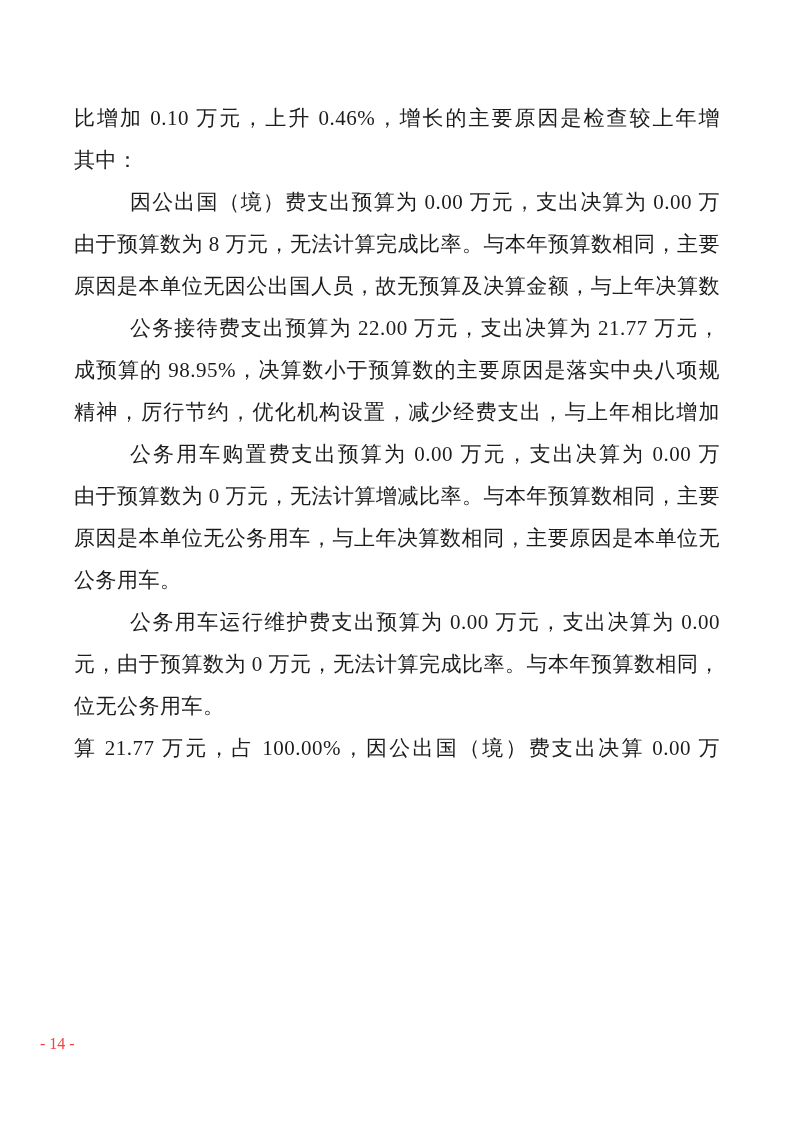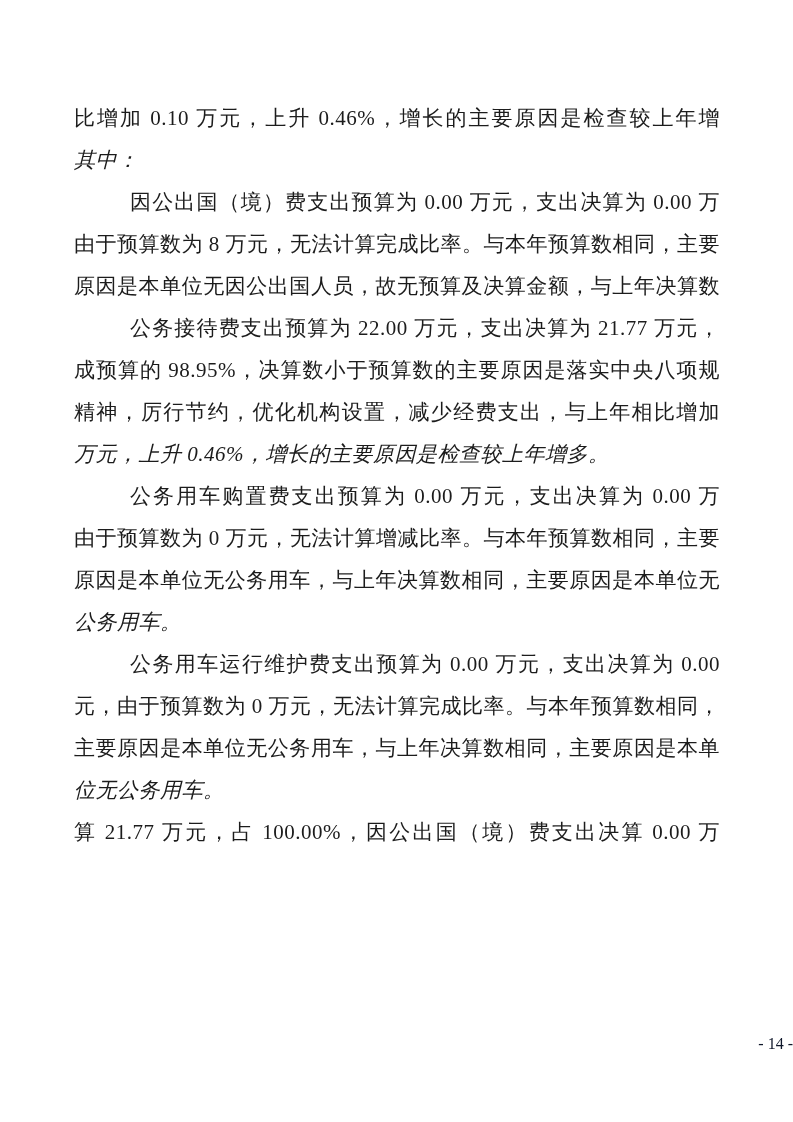--- a/index.html
+++ b/index.html
@@ -29,54 +29,52 @@
     letter-spacing: 0.5px;
     overflow: hidden;
     text-align: justify;
     text-align-last: justify;
     text-justify: inter-character;
     white-space: normal;
   }
   .ln.fin {
     text-align: right;
     text-align-last: left;
-    font-style: italic;
   }
   .ln.ind {
     padding-left: 56px;
   }
   .footer {
     position: absolute;
     left: 0;
     right: 0;
     top: 1033px;
-    text-align: right;
+    text-align: left;
     font-size: 16px;
     line-height: 22px;
-    color: #0f172a;
+    color: #ef4444;
+    padding-left: 40px;
   }
 </style>
 </head>
 <body>
 
 <div class="page">
   <div class="content">
     <div class="ln">比增加 0.10 万元，上升 0.46%，增长的主要原因是检查较上年增多。</div>
     <div class="ln fin">其中：</div>
     <div class="ln ind">因公出国（境）费支出预算为 0.00 万元，支出决算为 0.00 万元，</div>
     <div class="ln">由于预算数为 8 万元，无法计算完成比率。与本年预算数相同，主要</div>
     <div class="ln">原因是本单位无因公出国人员，故无预算及决算金额，与上年决算数</div>
     <div class="ln ind">公务接待费支出预算为 22.00 万元，支出决算为 21.77 万元，完</div>
     <div class="ln">成预算的 98.95%，决算数小于预算数的主要原因是落实中央八项规定</div>
     <div class="ln">精神，厉行节约，优化机构设置，减少经费支出，与上年相比增加 0.10</div>
-    <div class="ln fin">万元，上升 0.46%，增长的主要原因是检查较上年增多。</div>
     <div class="ln ind">公务用车购置费支出预算为 0.00 万元，支出决算为 0.00 万元，</div>
     <div class="ln">由于预算数为 0 万元，无法计算增减比率。与本年预算数相同，主要</div>
     <div class="ln">原因是本单位无公务用车，与上年决算数相同，主要原因是本单位无</div>
     <div class="ln fin">公务用车。</div>
     <div class="ln ind">公务用车运行维护费支出预算为 0.00 万元，支出决算为 0.00 万</div>
     <div class="ln">元，由于预算数为 0 万元，无法计算完成比率。与本年预算数相同，</div>
-    <div class="ln">主要原因是本单位无公务用车，与上年决算数相同，主要原因是本单</div>
     <div class="ln fin">位无公务用车。</div>
     <div class="ln">算 21.77 万元，占 100.00%，因公出国（境）费支出决算 0.00 万元，</div>
   </div>
   <div class="footer">- 14 -</div>
 </div>
 
 </body></html>

